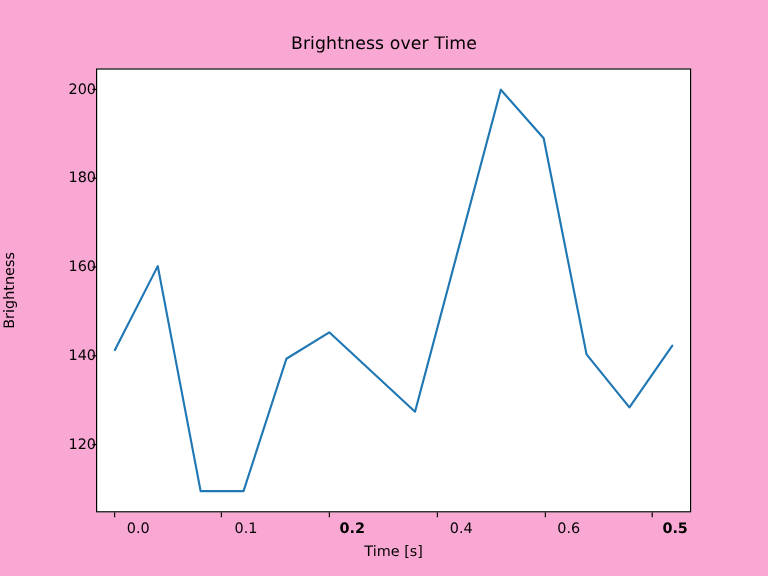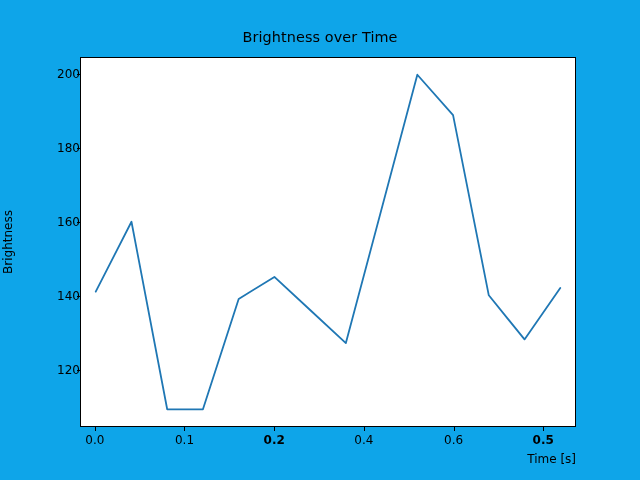--- a/index.html
+++ b/index.html
@@ -12,21 +12,21 @@
     width: 640px;
     height: 480px;
     font-family: "DejaVu Sans", sans-serif;
     color: #000000;
     overflow: hidden;
   }
   #figure {
     position: relative;
     width: 640px;
     height: 480px;
-    background: #0ea5e9;
+    background: #f9a8d4;
   }
   #chart-title {
     position: absolute;
     left: 0;
     top: 29px;
     width: 640px;
     text-align: center;
     font-size: 14.4px;
     color: #000000;
     letter-spacing: 0.1px;
@@ -63,21 +63,21 @@
     position: absolute;
     width: 3.5px;
     height: 1px;
     background: #000000;
   }
   .xtick-label {
     position: absolute;
     top: 6px;
     width: 60px;
     margin-left: -30px;
-    text-align: center;
+    text-align: right;
     font-size: 12px;
     color: #000000;
     white-space: nowrap;
   }
   .xtick-mark {
     position: absolute;
     top: 0;
     width: 1px;
     height: 3.5px;
     background: #000000;
@@ -94,21 +94,21 @@
     left: 80px;
     top: 427px;
     width: 496px;
     height: 30px;
   }
   #xlabel {
     position: absolute;
     left: 80px;
     top: 452px;
     width: 496px;
-    text-align: right;
+    text-align: center;
     font-size: 12px;
     color: #000000;
   }
   #ylabel {
     position: absolute;
     left: 0px;
     top: 57px;
     width: 370px;
     height: 16px;
     transform-origin: 0 0;

